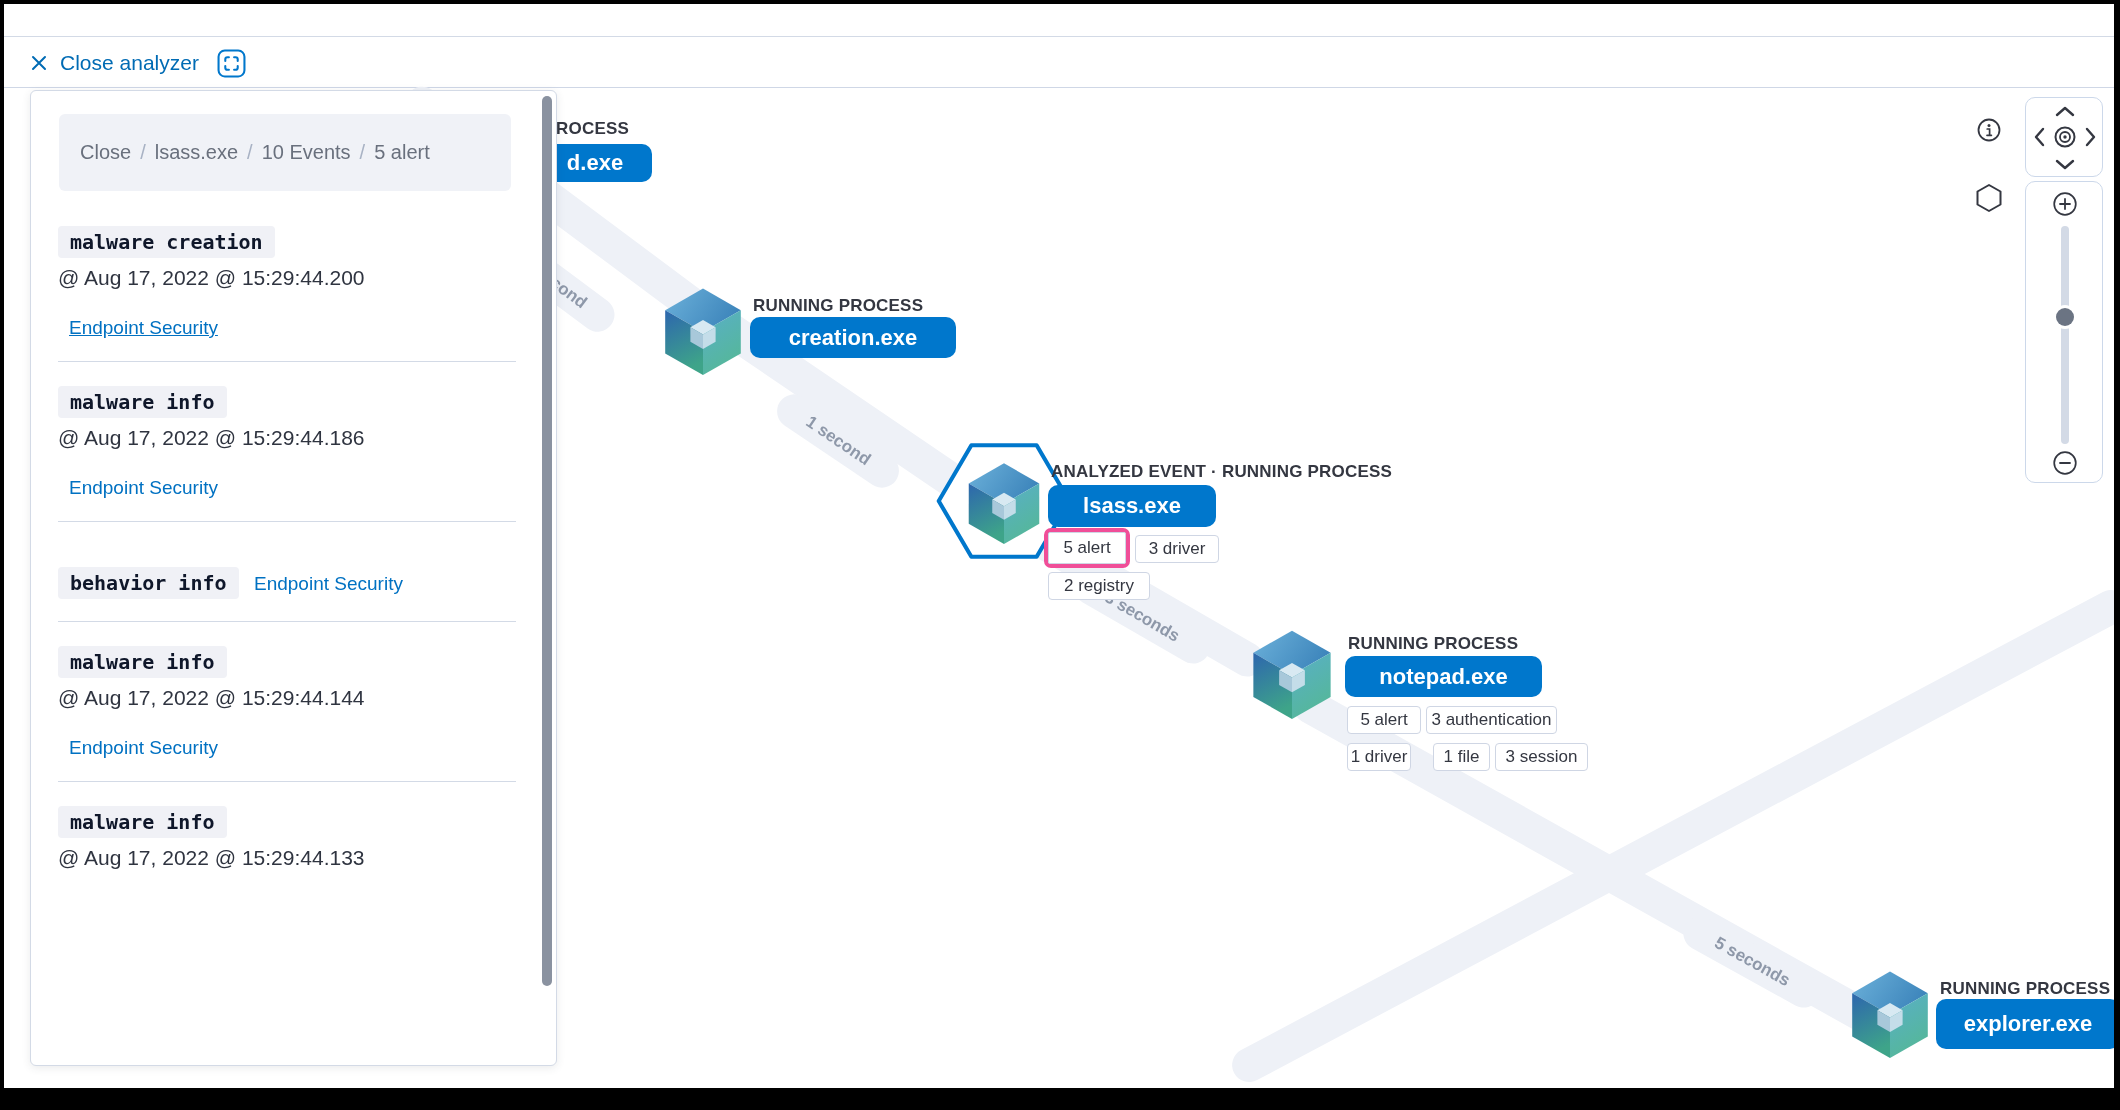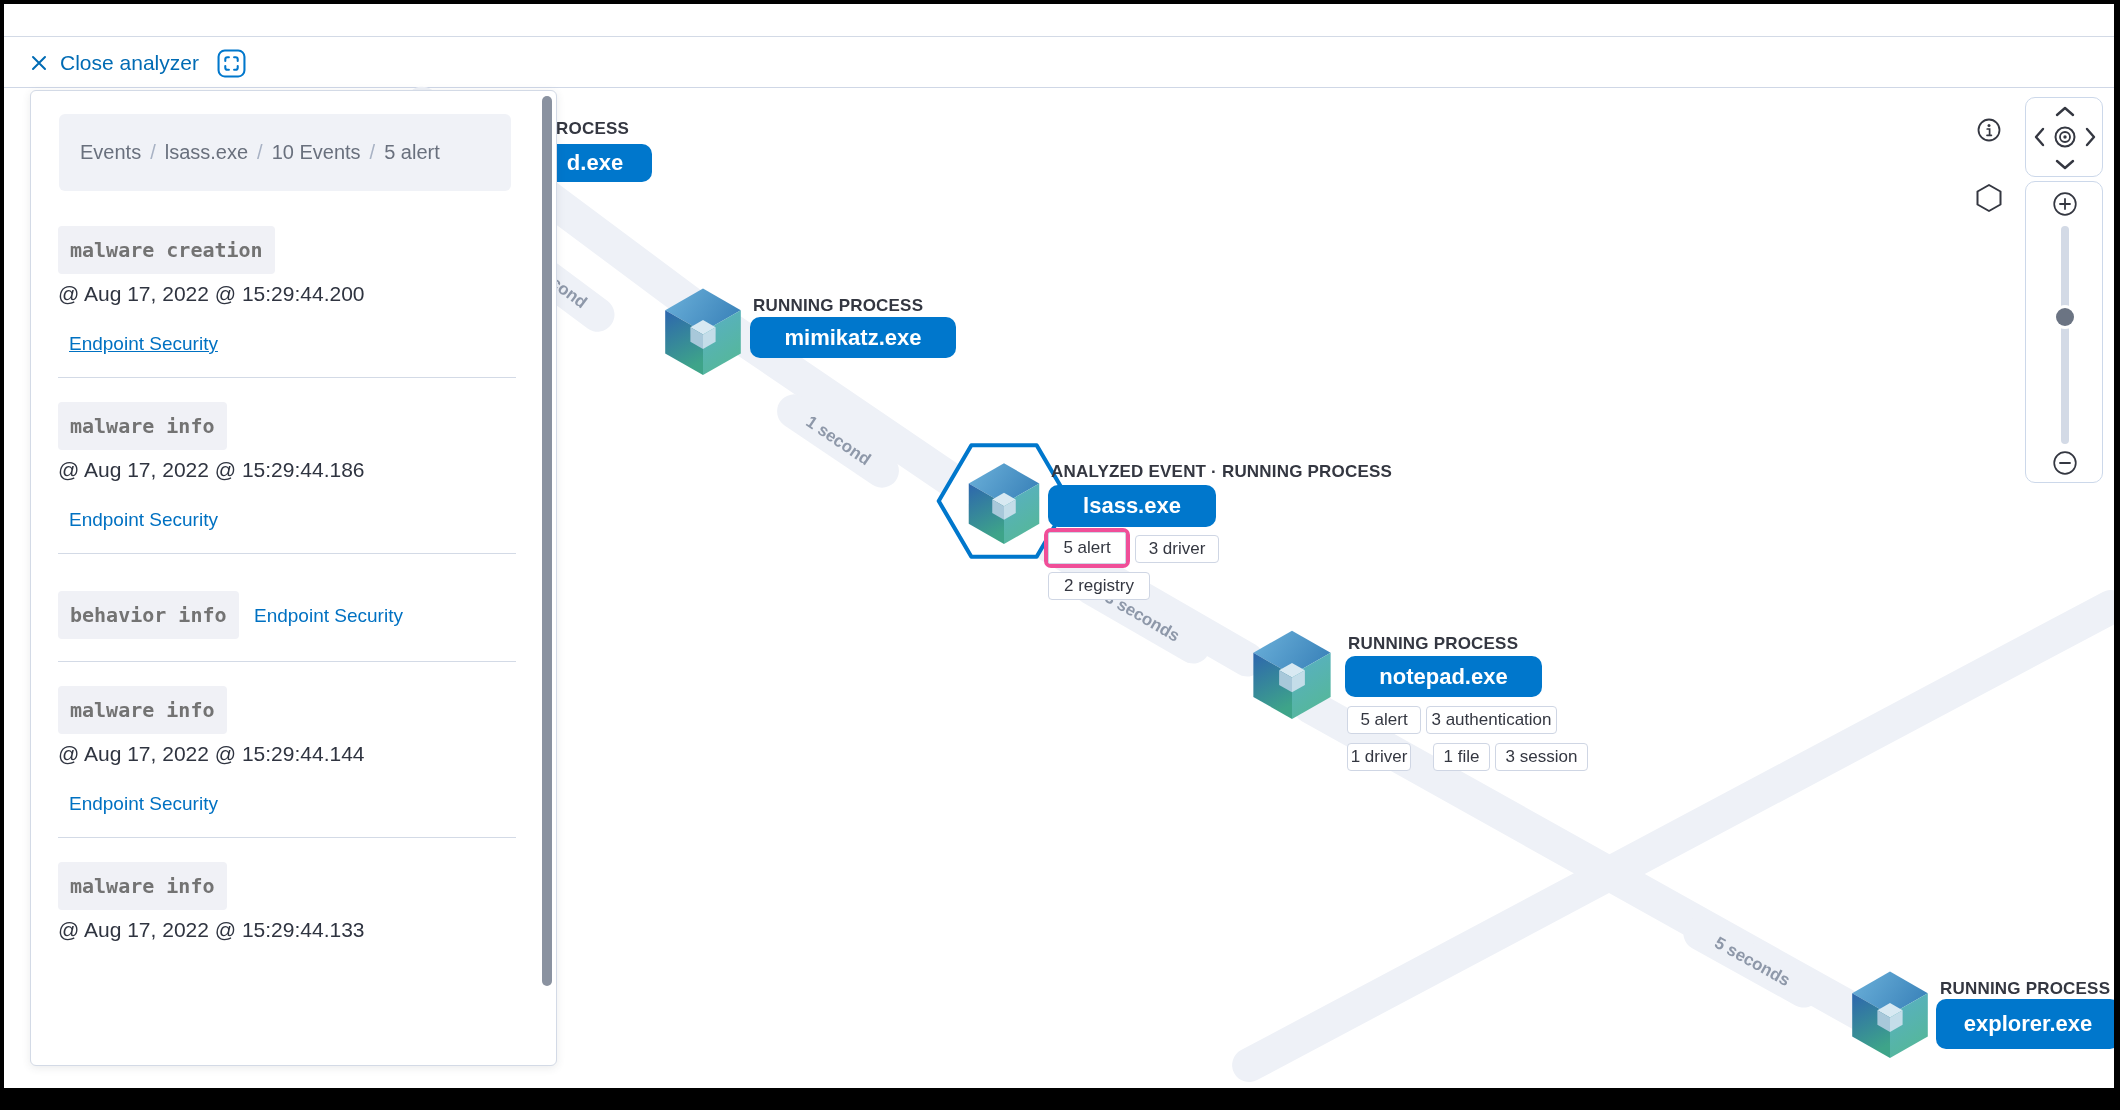--- a/index.html
+++ b/index.html
@@ -44,22 +44,22 @@
   .slider-thumb { position:absolute; width:18px; height:18px; border-radius:50%; background:#6b7483; box-shadow:0 0 0 3px #fff; cursor:pointer; }
 
   
   .panel { position:absolute; left:30px; top:90px; width:527px; height:976px; background:#fff;
            border:1px solid #d3dae6; border-radius:6px; box-shadow:0 2px 8px rgba(52,55,65,.1);
            overflow:hidden; z-index:10; }
   .breadcrumb { position:absolute; left:28px; top:23px; width:452px; height:77px; background:#f0f2f7;
                 border-radius:6px; display:flex; align-items:center; padding-left:21px; font-size:20px; color:#69707d; }
   .breadcrumb .sep { color:#a8b2c4; margin:0 9px; }
   .events { position:absolute; left:27px; top:135px; right:40px; }
-  .ev-badge { display:inline-block; background:#f0f1f6; color:#737373; font-family:"DejaVu Sans Mono",monospace;
-              font-size:20px; font-weight:700; padding:12px 12px; border-radius:4px; }
+  .ev-badge { display:inline-block; background:#f0f1f6; color:#0f172a; font-family:"DejaVu Sans Mono",monospace;
+              font-size:20px; font-weight:700; padding:4px 12px; border-radius:4px; }
   .ev-date { font-size:21px; color:#2f3440; margin-top:8px; }
   .ev-link { display:inline-block; font-size:19px; color:#0071c2; margin-left:11px; margin-top:27px; cursor:pointer; }
   .ev-link.ul { text-decoration:underline; }
   .divider { height:1px; background:#d3dae6; margin-top:22px; margin-bottom:24px; }
   .scroll-thumb { position:absolute; right:4px; top:5px; width:10px; height:890px; border-radius:5px; background:#8a92a0; z-index:11; }
 </style>
 </head>
 <body>
 
 <div class="screen">
@@ -113,21 +113,21 @@
 
   <svg class="cube" style="left:658px;top:285px" width="90" height="90" viewBox="0 0 100 100">
     <polygon points="50,4 92,28 50,52 8,28" fill="url(#cubeTop)"></polygon>
     <polygon points="8,28 50,52 50,100 8,76" fill="url(#cubeLeft)"></polygon>
     <polygon points="92,28 92,76 50,100 50,52" fill="url(#cubeRight)"></polygon>
     <polygon points="50,39 64,47 50,55 36,47" fill="#d8e9f2"></polygon>
     <polygon points="36,47 50,55 50,71 36,63" fill="#a8c8da"></polygon>
     <polygon points="64,47 64,63 50,71 50,55" fill="#c4dde9"></polygon>
   </svg>
   <div class="type-label" style="left:753px;top:296px">RUNNING PROCESS</div>
-  <div class="pill" style="left:750px;top:317px;width:206px;height:41px">mimikatz.exe</div>
+  <div class="pill" style="left:750px;top:317px;width:206px;height:41px">creation.exe</div>
 
   <svg class="hexagon" style="left:936px;top:433px" width="136" height="136" viewBox="0 0 100 100">
     <polygon points="2,50 26,9 74,9 98,50 74,91 26,91" fill="#ffffff" stroke="#0077cc" stroke-width="3" stroke-linejoin="round"></polygon>
   </svg>
   <svg class="cube" style="left:962px;top:460px" width="84" height="84" viewBox="0 0 100 100">
     <polygon points="50,4 92,28 50,52 8,28" fill="url(#cubeTop)"></polygon>
     <polygon points="8,28 50,52 50,100 8,76" fill="url(#cubeLeft)"></polygon>
     <polygon points="92,28 92,76 50,100 50,52" fill="url(#cubeRight)"></polygon>
     <polygon points="50,39 64,47 50,55 36,47" fill="#d8e9f2"></polygon>
     <polygon points="36,47 50,55 50,71 36,63" fill="#a8c8da"></polygon>
@@ -206,21 +206,21 @@
     <div class="slider-track" style="left:35px;top:44px;width:8px;height:218px"></div>
     <div class="slider-thumb" style="left:30px;top:126px"></div>
     <svg class="icon-btn" style="left:26px;top:268px" width="26" height="26" viewBox="0 0 26 26">
       <circle cx="13" cy="13" r="10.8" stroke="#343741" stroke-width="1.7" fill="none"></circle>
       <path d="M8 13 h10" stroke="#343741" stroke-width="1.8" stroke-linecap="round"></path>
     </svg>
   </div>
 
   <div class="panel">
     <div class="breadcrumb">
-      <span>Events</span>
+      <span>Close</span>
       <span class="sep">/</span>
       <span>lsass.exe</span>
       <span class="sep">/</span>
       <span>10 Events</span>
       <span class="sep">/</span>
       <span>5 alert</span>
     </div>
 
     <div class="events">
       <div>

